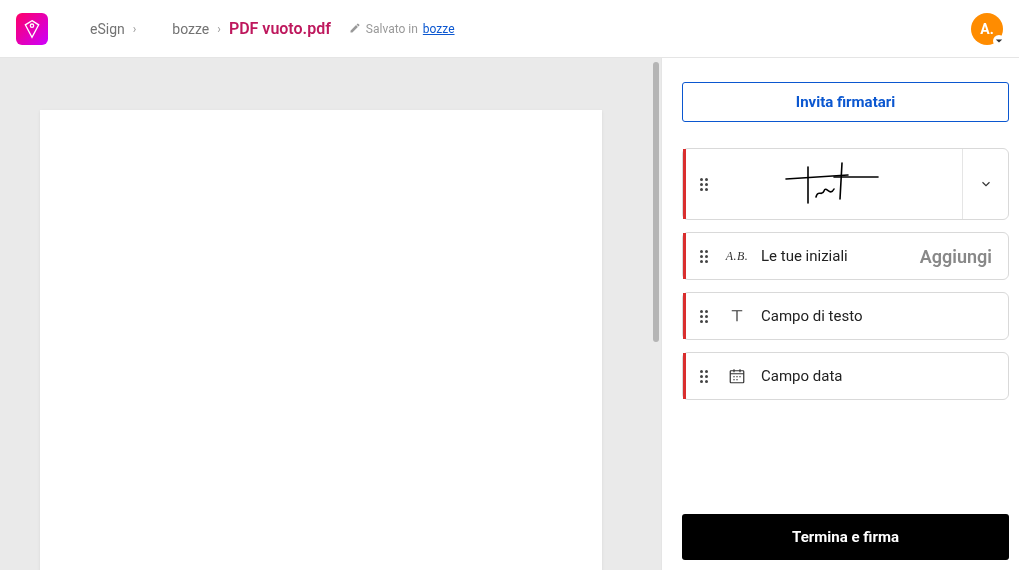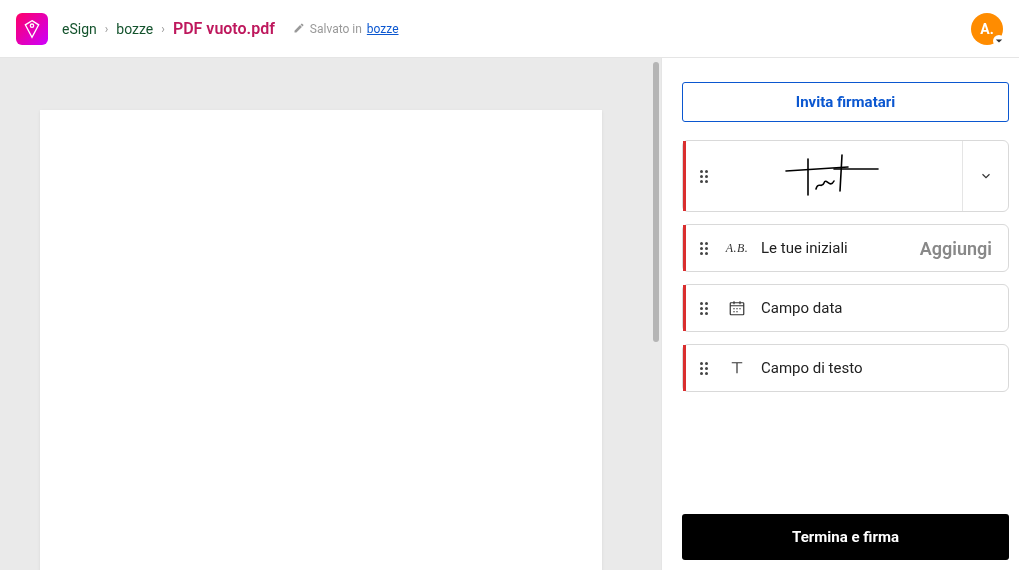--- a/index.html
+++ b/index.html
@@ -3,34 +3,34 @@
 <meta charset="utf-8">
 <style>
 * { box-sizing: border-box; margin: 0; padding: 0; }
 body { font-family: -apple-system, BlinkMacSystemFont, "Segoe UI", Roboto, sans-serif; background: #fff; color: #333; width: 1019px; height: 570px; overflow: hidden; }
 
 .header { display: flex; align-items: center; height: 58px; padding: 0 16px; border-bottom: 1px solid #e5e5e5; position: relative; }
 .logo { width: 32px; height: 32px; border-radius: 6px; background: linear-gradient(135deg, #f06, #c0f); display: flex; align-items: center; justify-content: center; margin-right: 14px; }
 .logo svg { width: 20px; height: 20px; }
 .breadcrumb { display: flex; align-items: center; gap: 8px; font-size: 14px; color: #555; }
 .breadcrumb .sep { color: #999; font-size: 12px; }
-.breadcrumb .crumb { color: #14532d; }
+.breadcrumb .crumb { color: #737373; margin-left: 28px; }
 .breadcrumb .doc { color: #be185d; font-weight: 600; font-size: 16px; }
 .saved { margin-left: 18px; font-size: 12px; color: #999; display: flex; gap: 5px; }
 .saved a { color: #0b57d0; text-decoration: underline; }
 .avatar { position: absolute; right: 16px; width: 32px; height: 32px; border-radius: 50%; background: #ff8c00; color: white; font-weight: 700; font-size: 14px; display: flex; align-items: center; justify-content: center; }
 .avatar-caret { position: absolute; bottom: -2px; right: -2px; width: 12px; height: 12px; background: #fff; border-radius: 50%; display:flex; align-items:center; justify-content:center; }
 
 .main { display: flex; height: calc(570px - 58px); }
 .canvas-area { flex: 1; background: #eaeaea; position: relative; overflow: hidden; }
 .page { position: absolute; left: 40px; top: 52px; width: 562px; bottom: -20px; background: #fff; box-shadow: 0 1px 3px rgba(0,0,0,0.08); }
 .scrollbar { position: absolute; right: 0; top: 0; width: 10px; height: 100%; }
 .scrollbar-track { position: absolute; left: 2px; top: 4px; width: 6px; height: 280px; background: #b5b5b5; border-radius: 3px; }
 
-.sidebar { width: 358px; border-left: 1px solid #e5e5e5; display: flex; flex-direction: column; padding: 24px 10px 10px 20px; gap: 18px; position: relative; }
+.sidebar { width: 358px; border-left: 1px solid #e5e5e5; display: flex; flex-direction: column; padding: 24px 10px 10px 20px; gap: 26px; position: relative; }
 .invite-btn { border: 1.5px solid #0b57d0; color: #0b57d0; font-weight: 700; font-size: 15px; background: #fff; height: 40px; border-radius: 3px; display: flex; align-items: center; justify-content: center; cursor: pointer; }
 
 .field-list { display: flex; flex-direction: column; gap: 12px; }
 .field { display: flex; align-items: center; border: 1px solid #d9d9d9; border-radius: 6px; background: #fff; position: relative; cursor: grab; }
 .field .redbar { position: absolute; left: 0; top: 0; bottom: 0; width: 3px; background: #d92e2e; }
 .field .grip { margin-left: 12px; width: 18px; display: flex; align-items: center; justify-content: center; color: #444; }
 .field.sig { height: 72px; }
 .field.normal { height: 48px; }
 .field .sig-body { flex: 1; display: flex; align-items: center; justify-content: center; }
 .field .sig-expand { width: 46px; border-left: 1px solid #e5e5e5; height: 100%; display: flex; align-items: center; justify-content: center; }
@@ -147,46 +147,46 @@
               <span></span>
               <span></span>
               <span></span>
               <span></span>
               <span></span>
               <span></span>
             </div>
         </div>
         <div class="icon-slot">
           <svg width="18" height="18" viewBox="0 0 24 24" fill="none" stroke="#333" stroke-width="1.6">
-              <rect x="3" y="5" width="18" height="16" rx="1"></rect>
-              <path d="M3 9h18M8 3v4M16 3v4"></path>
-              <path d="M7 13h2M11 13h2M15 13h2M7 17h2M11 17h2"></path>
+              <path d="M5 5h14M12 5v14"></path>
             </svg>
         </div>
-        <div class="label">Campo data</div>
+        <div class="label">Campo di testo</div>
       </div>
 
       <div class="field normal">
         <div class="redbar"></div>
         <div class="grip">
           <div class="grip-dots">
               <span></span>
               <span></span>
               <span></span>
               <span></span>
               <span></span>
               <span></span>
             </div>
         </div>
         <div class="icon-slot">
           <svg width="18" height="18" viewBox="0 0 24 24" fill="none" stroke="#333" stroke-width="1.6">
-              <path d="M5 5h14M12 5v14"></path>
+              <rect x="3" y="5" width="18" height="16" rx="1"></rect>
+              <path d="M3 9h18M8 3v4M16 3v4"></path>
+              <path d="M7 13h2M11 13h2M15 13h2M7 17h2M11 17h2"></path>
             </svg>
         </div>
-        <div class="label">Campo di testo</div>
+        <div class="label">Campo data</div>
       </div>
 
 
     </div>
 
     <div class="finish">Termina e firma</div>
   </div>
 </div>
 
 </body></html>

